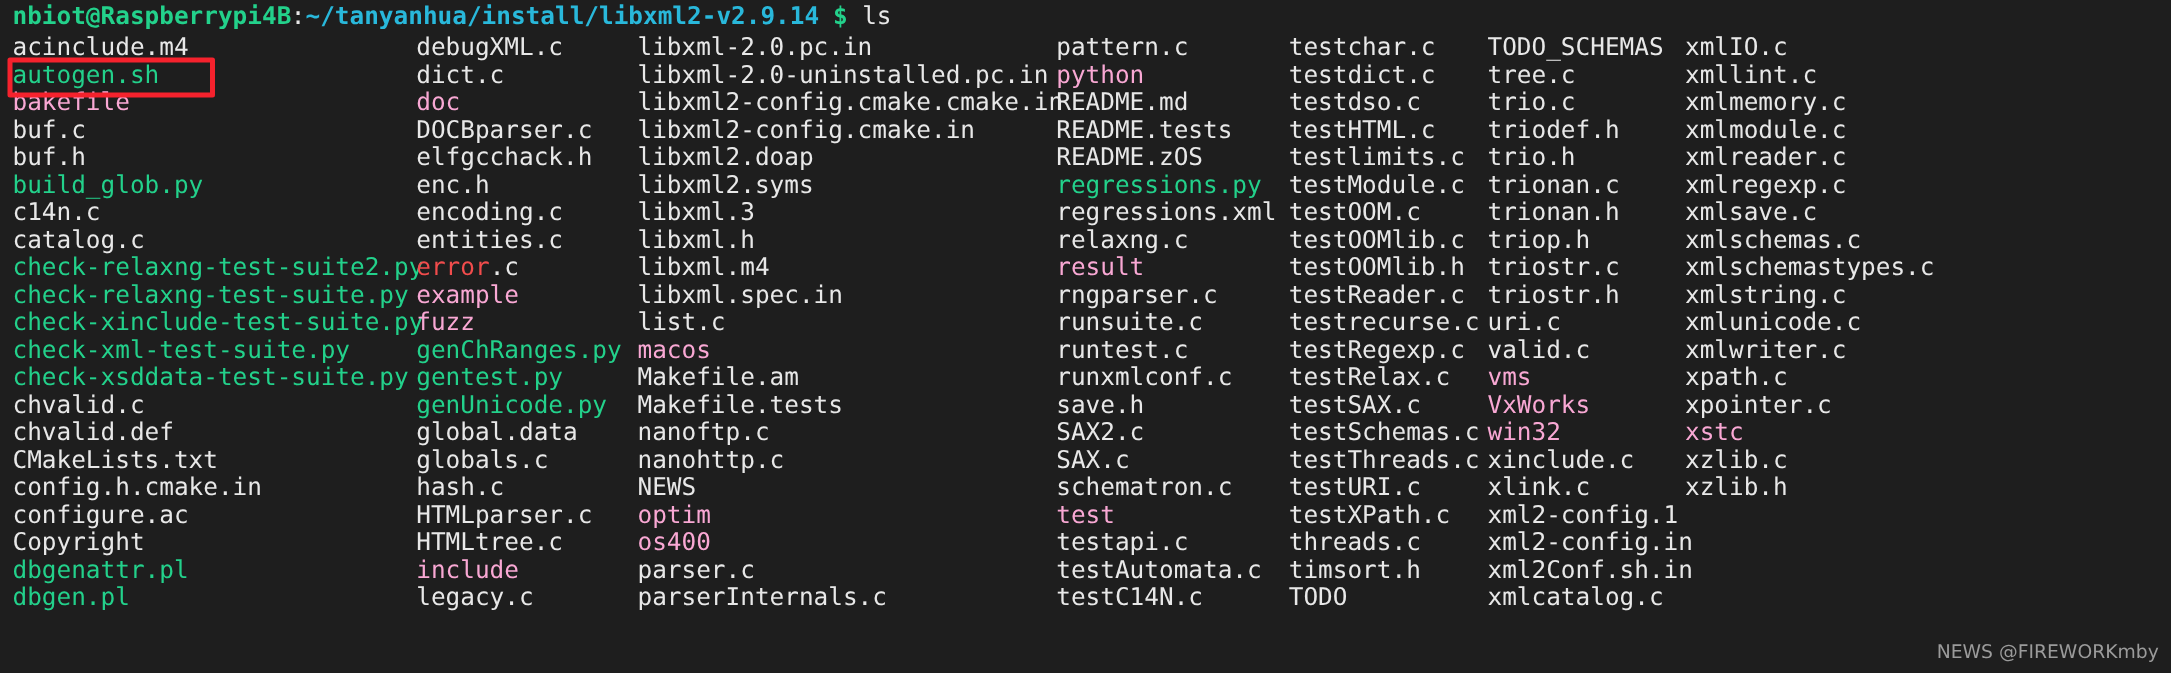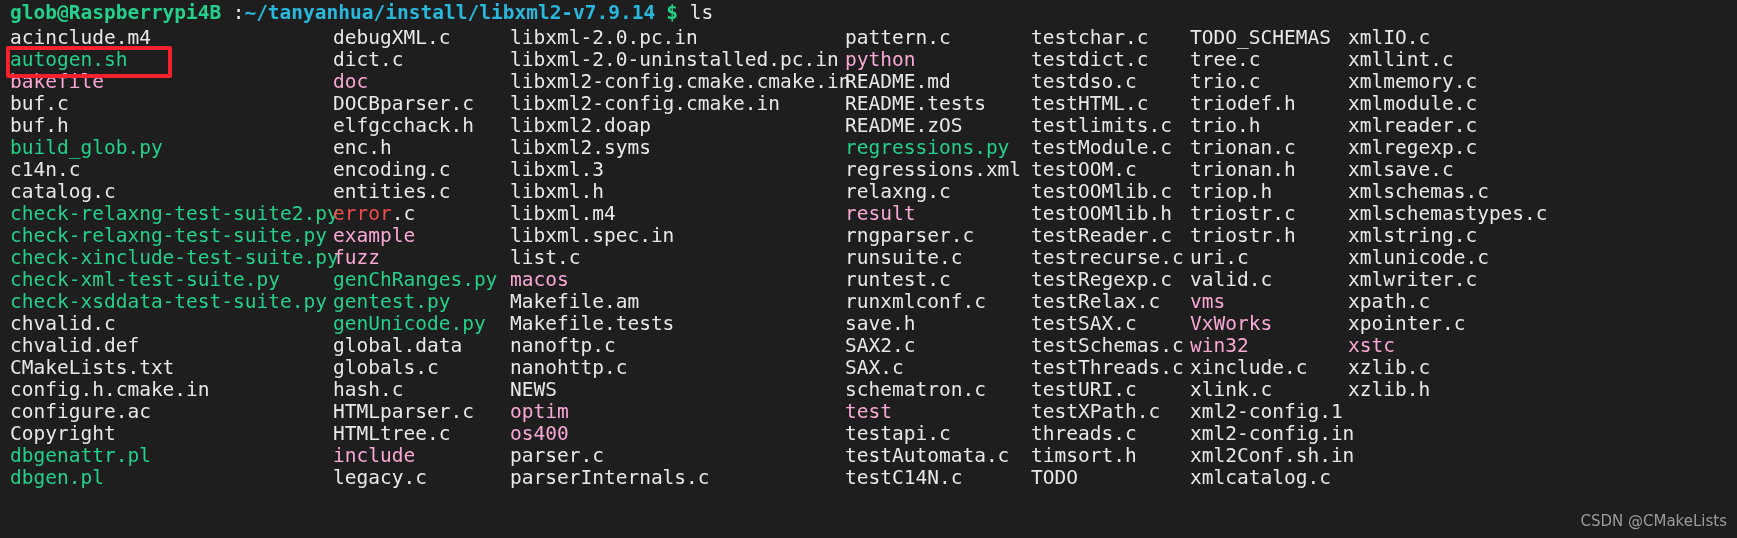--- a/index.html
+++ b/index.html
@@ -60,23 +60,23 @@
   }
 </style>
 </head>
 <body>
 
 <div id="terminal">
 
   <div id="toprow-clip"></div>
 
   <div class="row" id="prompt-row" style="top:2px;">
-    <span class="cell c-prompt-user" style="left:10px;">glob@Raspberrypi4B</span>
+    <span class="cell c-prompt-user" style="left:10px;">nbiot@Raspberrypi4B</span>
     <span class="cell c-prompt-sep" id="prompt-sep" style="left: 232.68px;">:</span>
-    <span class="cell c-prompt-path" id="prompt-path" style="left: 244.4px;">~/tanyanhua/install/libxml2-v7.9.14</span>
+    <span class="cell c-prompt-path" id="prompt-path" style="left: 244.4px;">~/tanyanhua/install/libxml2-v2.9.14</span>
     <span class="cell c-prompt-dollar" id="prompt-dollar" style="left: 666.32px;">$</span>
     <span class="cell c-white" id="prompt-command" style="left: 689.76px;">ls</span>
   </div>
 
   <div id="listing-area">
       <div class="row" style="top: 27px;"><span class="cell c-white" style="left: 10px;">acinclude.m4</span><span class="cell c-white" style="left: 333px;">debugXML.c</span><span class="cell c-white" style="left: 510px;">libxml-2.0.pc.in</span><span class="cell c-white" style="left: 845px;">pattern.c</span><span class="cell c-white" style="left: 1031px;">testchar.c</span><span class="cell c-white" style="left: 1190px;">TODO_SCHEMAS</span><span class="cell c-white" style="left: 1348px;">xmlIO.c</span></div>
       <div class="row" style="top: 49px;"><span class="cell c-green" style="left: 10px;">autogen.sh</span><span class="cell c-white" style="left: 333px;">dict.c</span><span class="cell c-white" style="left: 510px;">libxml-2.0-uninstalled.pc.in</span><span class="cell c-blue" style="left: 845px;">python</span><span class="cell c-white" style="left: 1031px;">testdict.c</span><span class="cell c-white" style="left: 1190px;">tree.c</span><span class="cell c-white" style="left: 1348px;">xmllint.c</span></div>
       <div class="row" style="top: 71px;"><span class="cell c-blue" style="left: 10px;">bakefile</span><span class="cell c-blue" style="left: 333px;">doc</span><span class="cell c-white" style="left: 510px;">libxml2-config.cmake.cmake.in</span><span class="cell c-white" style="left: 845px;">README.md</span><span class="cell c-white" style="left: 1031px;">testdso.c</span><span class="cell c-white" style="left: 1190px;">trio.c</span><span class="cell c-white" style="left: 1348px;">xmlmemory.c</span></div>
       <div class="row" style="top: 93px;"><span class="cell c-white" style="left: 10px;">buf.c</span><span class="cell c-white" style="left: 333px;">DOCBparser.c</span><span class="cell c-white" style="left: 510px;">libxml2-config.cmake.in</span><span class="cell c-white" style="left: 845px;">README.tests</span><span class="cell c-white" style="left: 1031px;">testHTML.c</span><span class="cell c-white" style="left: 1190px;">triodef.h</span><span class="cell c-white" style="left: 1348px;">xmlmodule.c</span></div>
       <div class="row" style="top: 115px;"><span class="cell c-white" style="left: 10px;">buf.h</span><span class="cell c-white" style="left: 333px;">elfgcchack.h</span><span class="cell c-white" style="left: 510px;">libxml2.doap</span><span class="cell c-white" style="left: 845px;">README.zOS</span><span class="cell c-white" style="left: 1031px;">testlimits.c</span><span class="cell c-white" style="left: 1190px;">trio.h</span><span class="cell c-white" style="left: 1348px;">xmlreader.c</span></div>
@@ -93,15 +93,15 @@
       <div class="row" style="top: 357px;"><span class="cell c-white" style="left: 10px;">CMakeLists.txt</span><span class="cell c-white" style="left: 333px;">globals.c</span><span class="cell c-white" style="left: 510px;">nanohttp.c</span><span class="cell c-white" style="left: 845px;">SAX.c</span><span class="cell c-white" style="left: 1031px;">testThreads.c</span><span class="cell c-white" style="left: 1190px;">xinclude.c</span><span class="cell c-white" style="left: 1348px;">xzlib.c</span></div>
       <div class="row" style="top: 379px;"><span class="cell c-white" style="left: 10px;">config.h.cmake.in</span><span class="cell c-white" style="left: 333px;">hash.c</span><span class="cell c-white" style="left: 510px;">NEWS</span><span class="cell c-white" style="left: 845px;">schematron.c</span><span class="cell c-white" style="left: 1031px;">testURI.c</span><span class="cell c-white" style="left: 1190px;">xlink.c</span><span class="cell c-white" style="left: 1348px;">xzlib.h</span></div>
       <div class="row" style="top: 401px;"><span class="cell c-white" style="left: 10px;">configure.ac</span><span class="cell c-white" style="left: 333px;">HTMLparser.c</span><span class="cell c-blue" style="left: 510px;">optim</span><span class="cell c-blue" style="left: 845px;">test</span><span class="cell c-white" style="left: 1031px;">testXPath.c</span><span class="cell c-white" style="left: 1190px;">xml2-config.1</span></div>
       <div class="row" style="top: 423px;"><span class="cell c-white" style="left: 10px;">Copyright</span><span class="cell c-white" style="left: 333px;">HTMLtree.c</span><span class="cell c-blue" style="left: 510px;">os400</span><span class="cell c-white" style="left: 845px;">testapi.c</span><span class="cell c-white" style="left: 1031px;">threads.c</span><span class="cell c-white" style="left: 1190px;">xml2-config.in</span></div>
       <div class="row" style="top: 445px;"><span class="cell c-green" style="left: 10px;">dbgenattr.pl</span><span class="cell c-blue" style="left: 333px;">include</span><span class="cell c-white" style="left: 510px;">parser.c</span><span class="cell c-white" style="left: 845px;">testAutomata.c</span><span class="cell c-white" style="left: 1031px;">timsort.h</span><span class="cell c-white" style="left: 1190px;">xml2Conf.sh.in</span></div>
       <div class="row" style="top: 467px;"><span class="cell c-green" style="left: 10px;">dbgen.pl</span><span class="cell c-white" style="left: 333px;">legacy.c</span><span class="cell c-white" style="left: 510px;">parserInternals.c</span><span class="cell c-white" style="left: 845px;">testC14N.c</span><span class="cell c-white" style="left: 1031px;">TODO</span><span class="cell c-white" style="left: 1190px;">xmlcatalog.c</span></div>
     </div>
 
   <div id="highlight-box" style="left: 6px; top: 46px; width: 166px; height: 32px;"></div>
 
-  <div id="watermark" style="right: 10px; bottom: 6px;">CSDN @CMakeLists</div>
+  <div id="watermark" style="right: 10px; bottom: 6px;">NEWS @FIREWORKmby</div>
 
 </div>
 
 </body></html>

